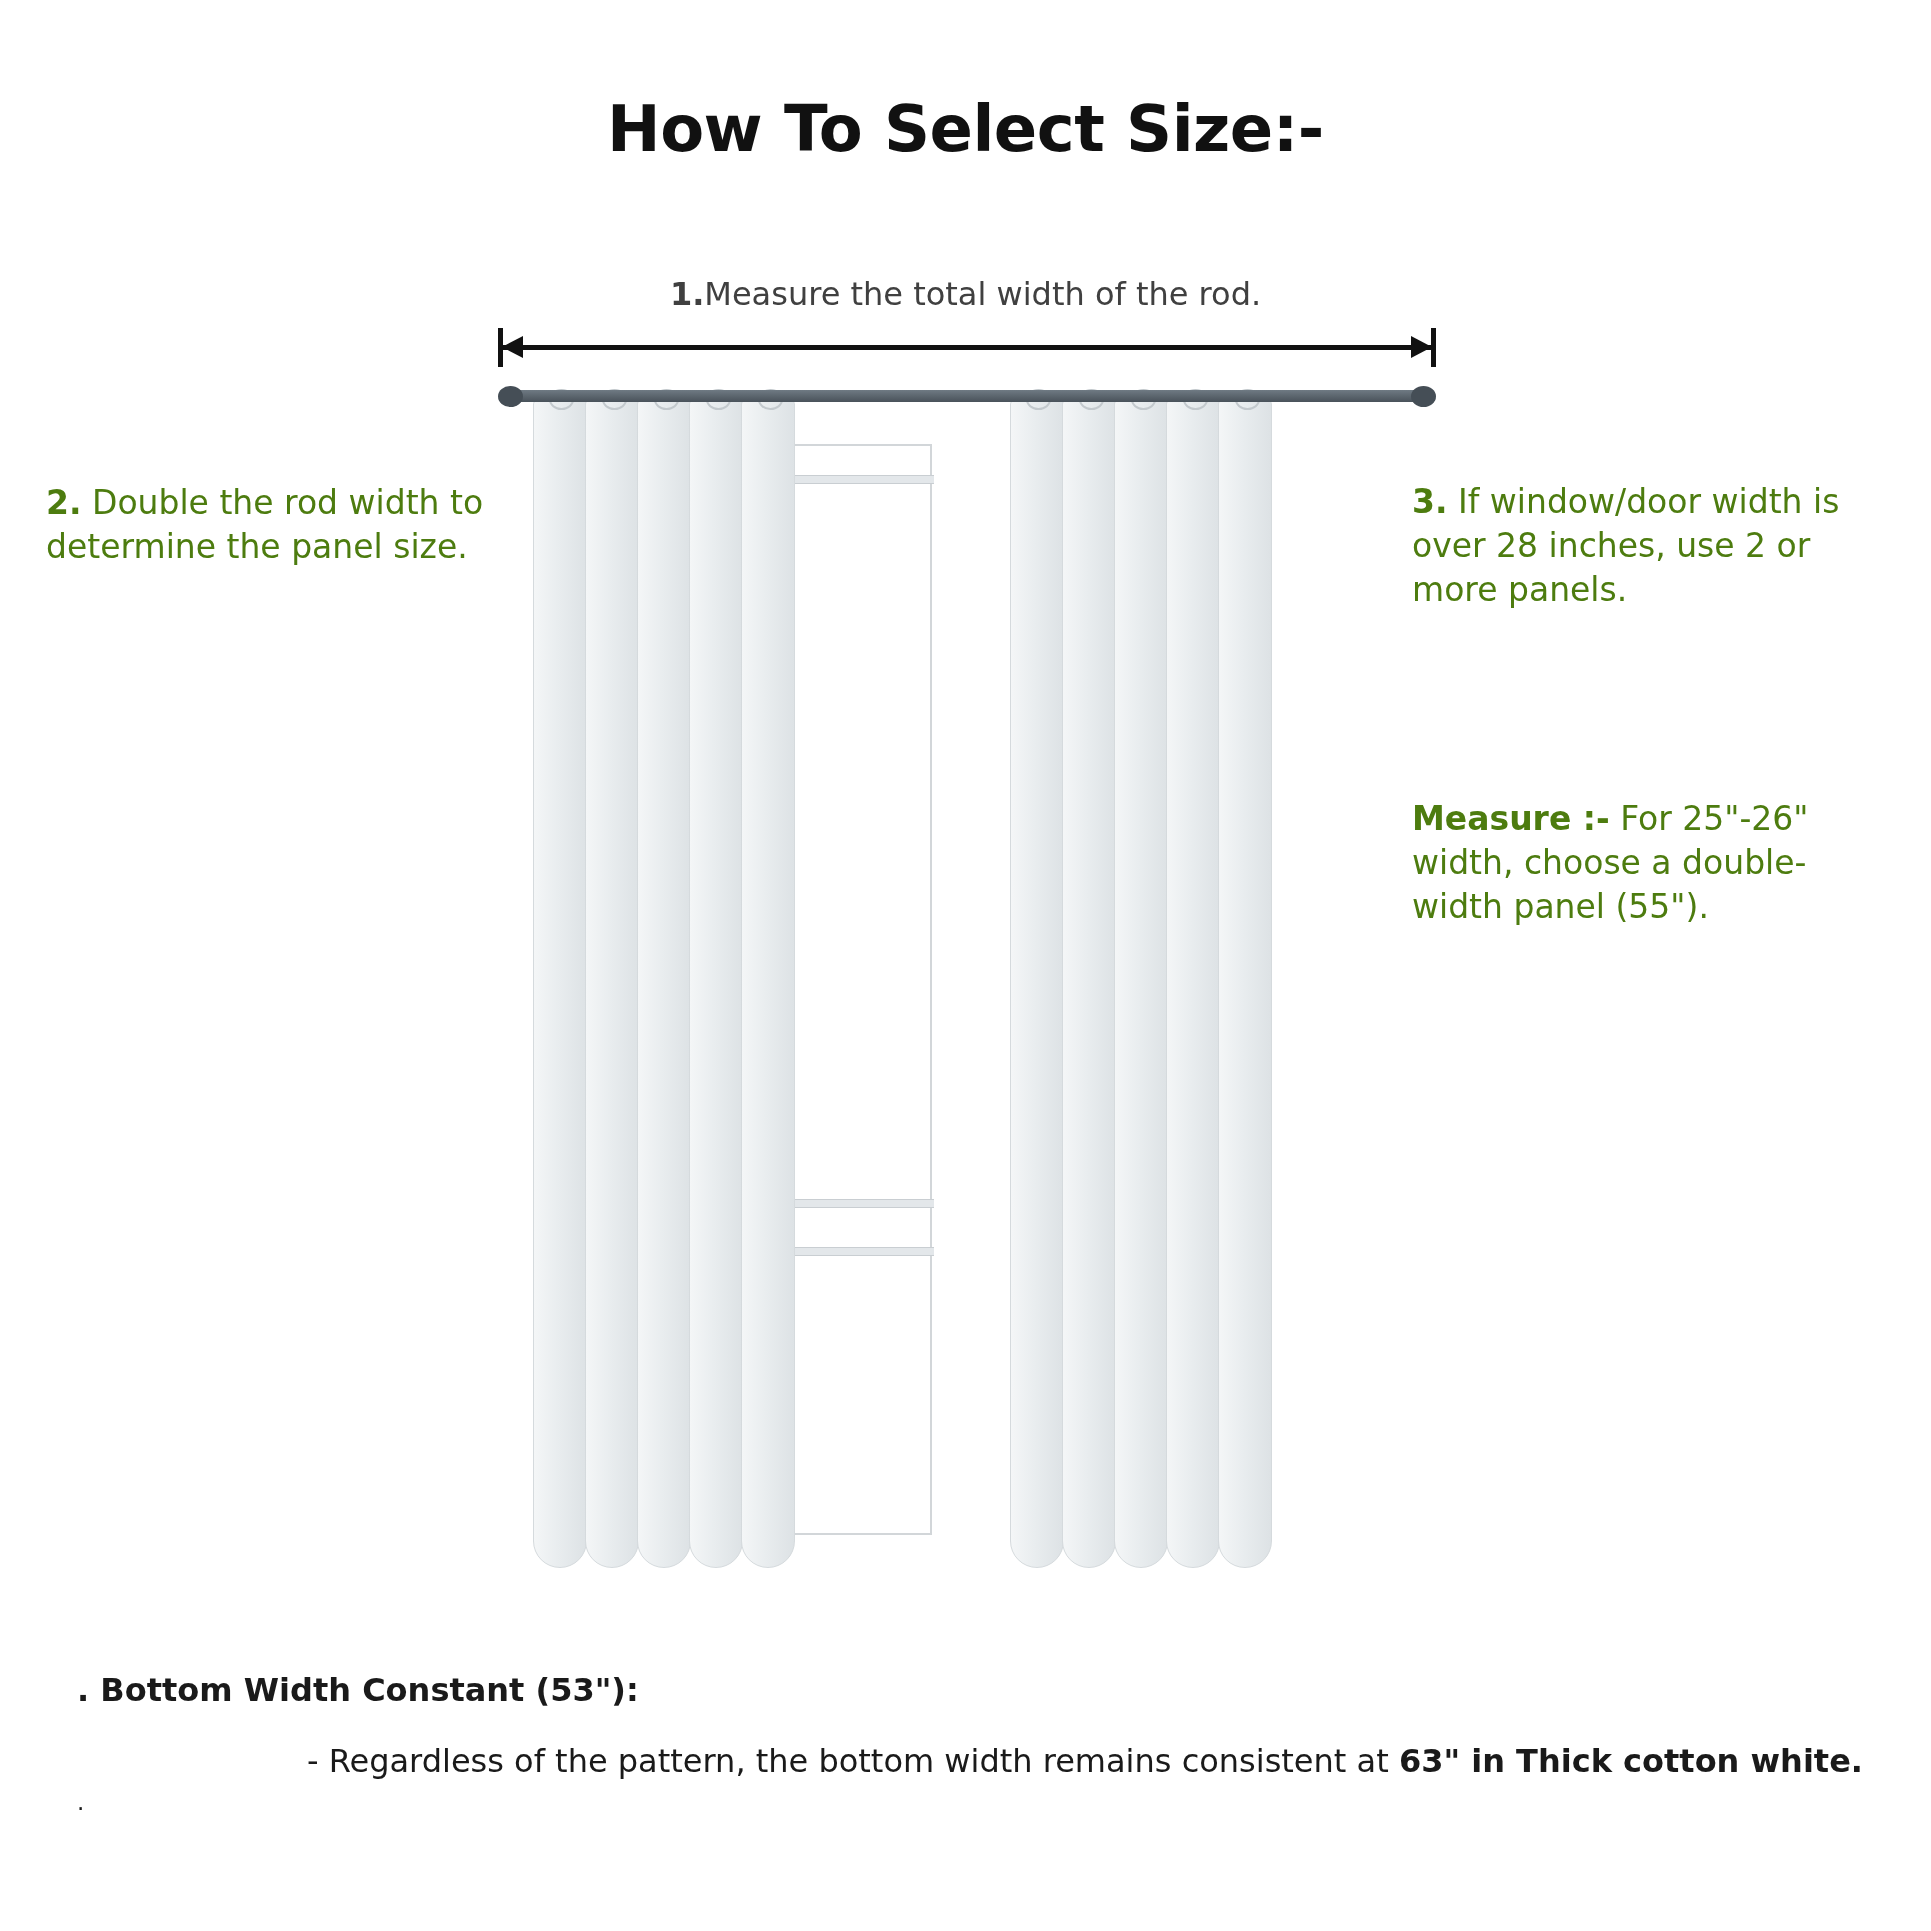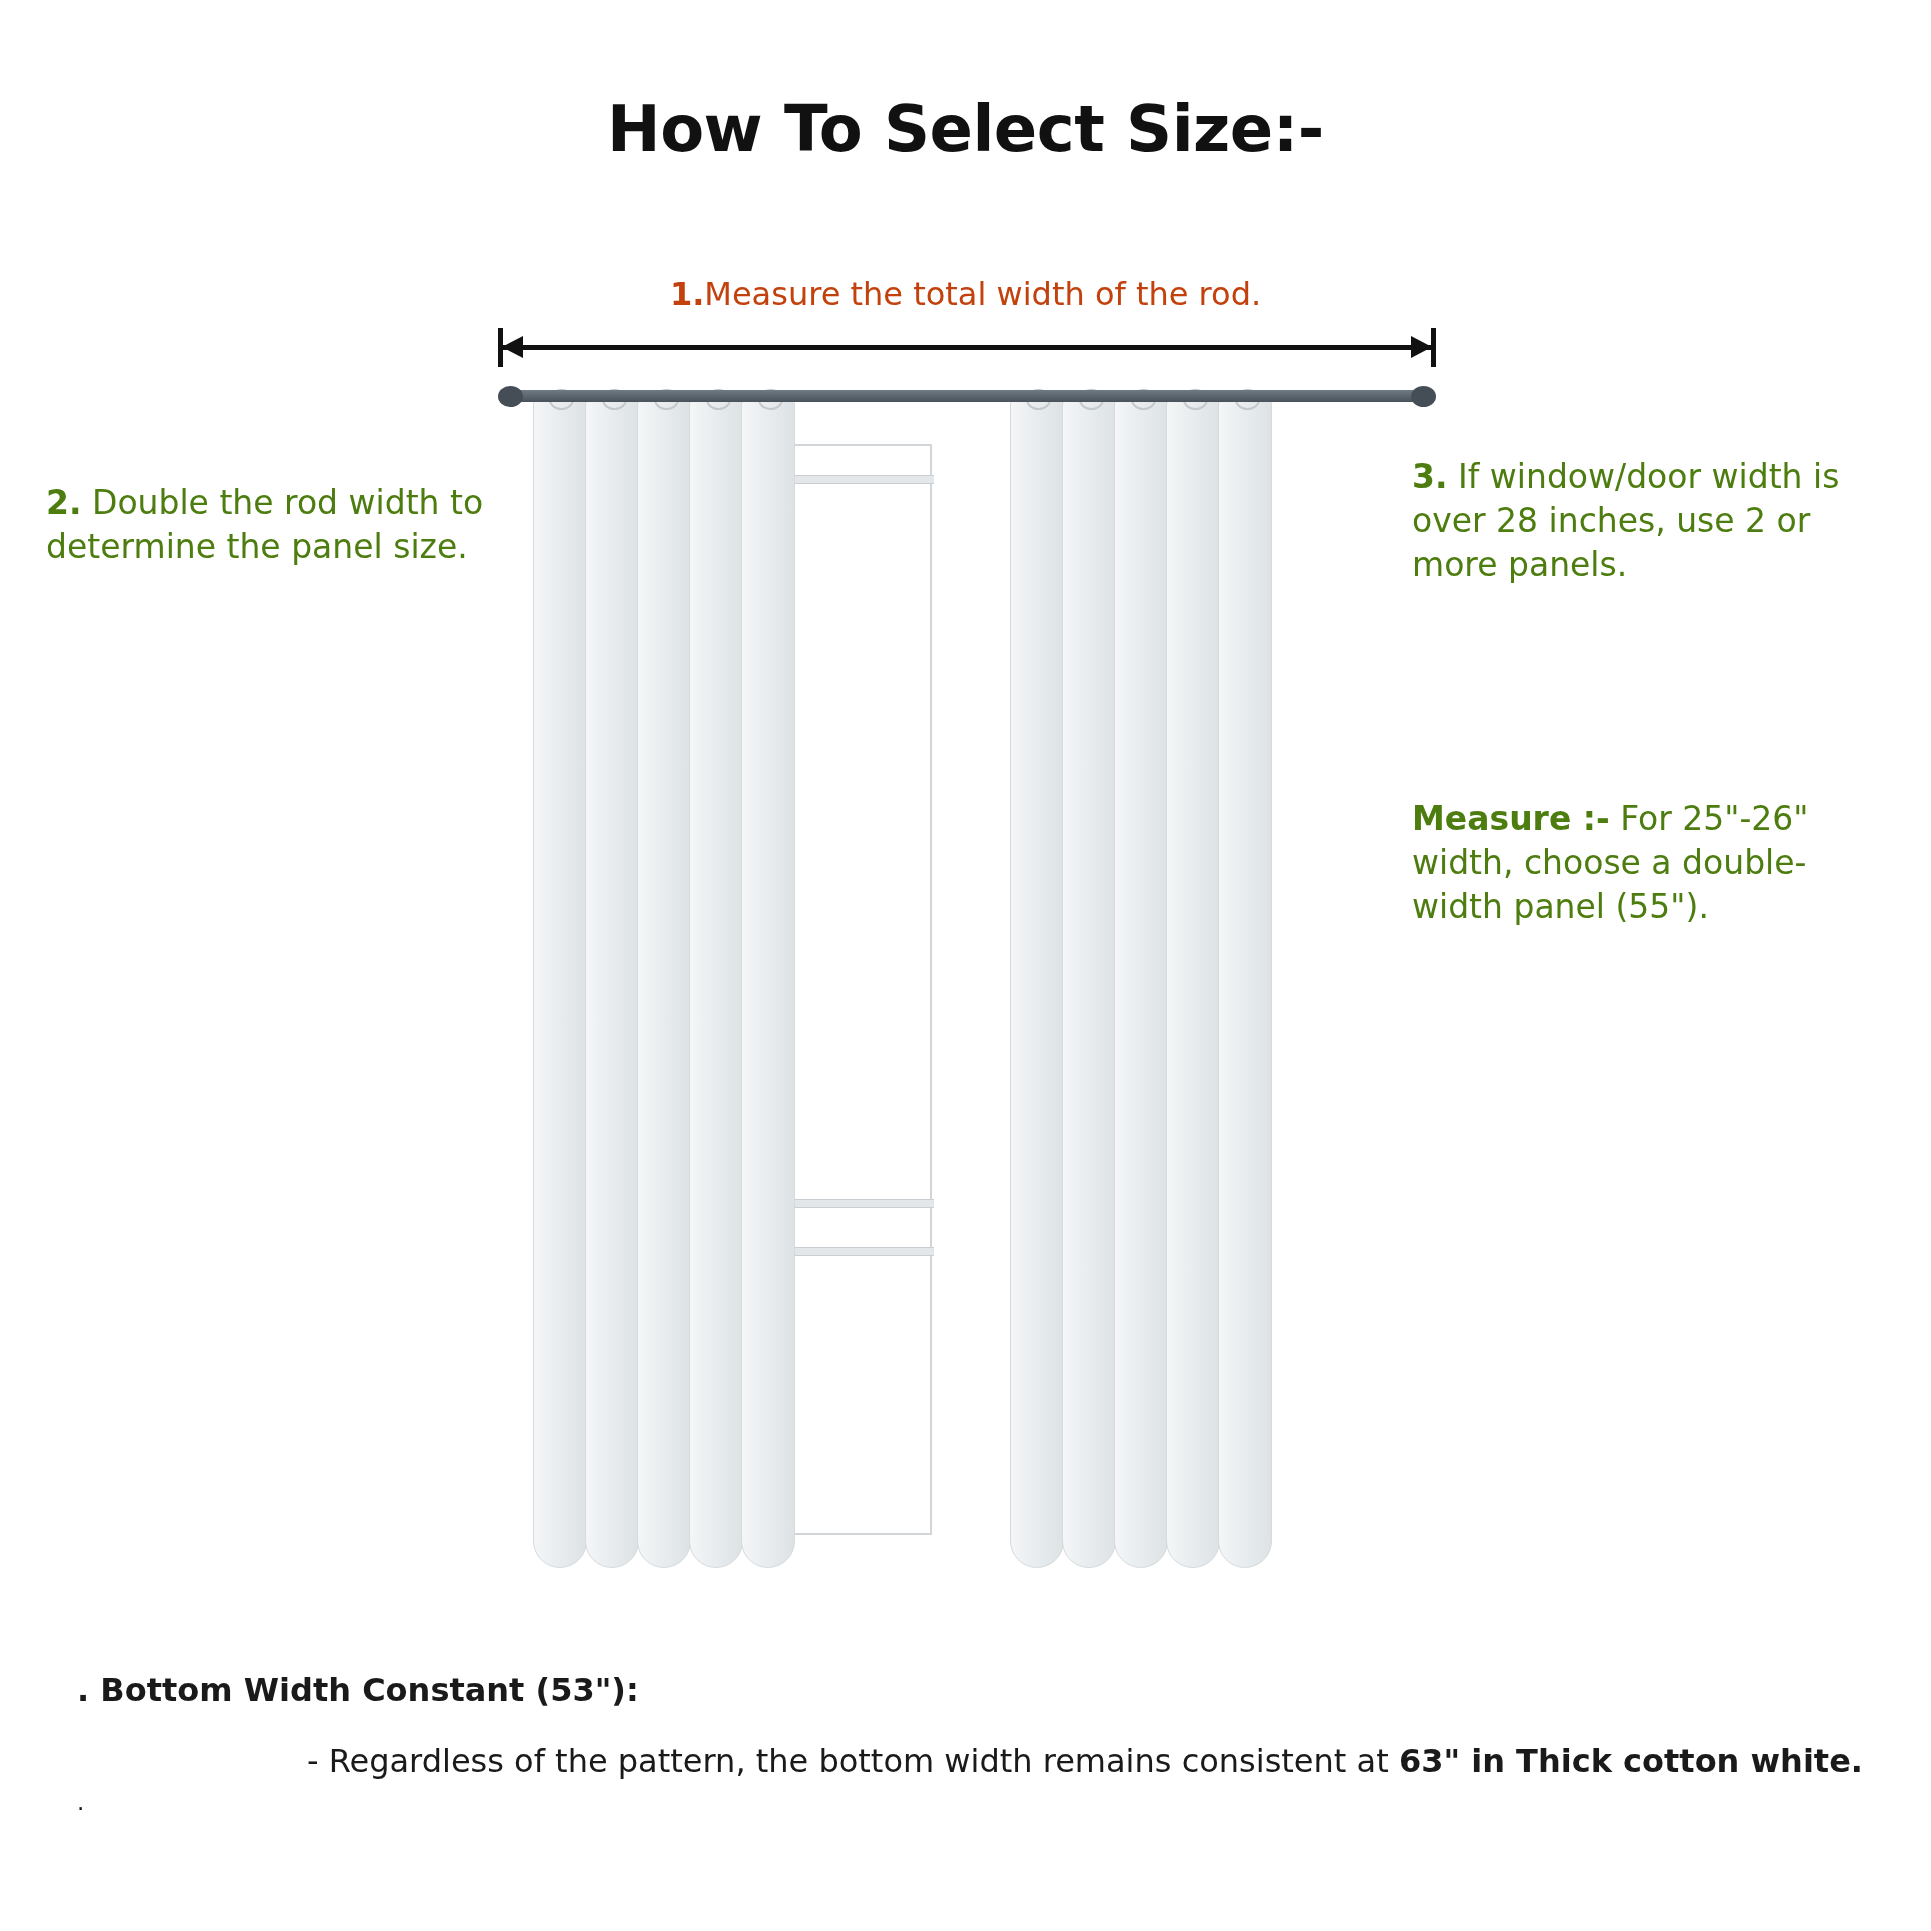--- a/index.html
+++ b/index.html
@@ -35,21 +35,21 @@
   }
 
   
   .step1 {
     position: absolute;
     top: 275px;
     left: 0;
     width: 1931px;
     text-align: center;
     font-size: 32px;
-    color: #c2410c;
+    color: #404040;
   }
   .step1 b { font-weight: bold; }
 
   
   .measure {
     position: absolute;
     top: 328px;
     left: 498px;
     width: 938px;
     height: 39px;
@@ -186,21 +186,21 @@
   }
   .side-text b { font-weight: bold; }
 
   .step2 {
     left: 46px;
     top: 481px;
     width: 463px;
   }
   .step3 {
     left: 1412px;
-    top: 455px;
+    top: 480px;
     width: 463px;
   }
   .example {
     left: 1412px;
     top: 797px;
     width: 425px;
   }
 
   
   .bottom {

